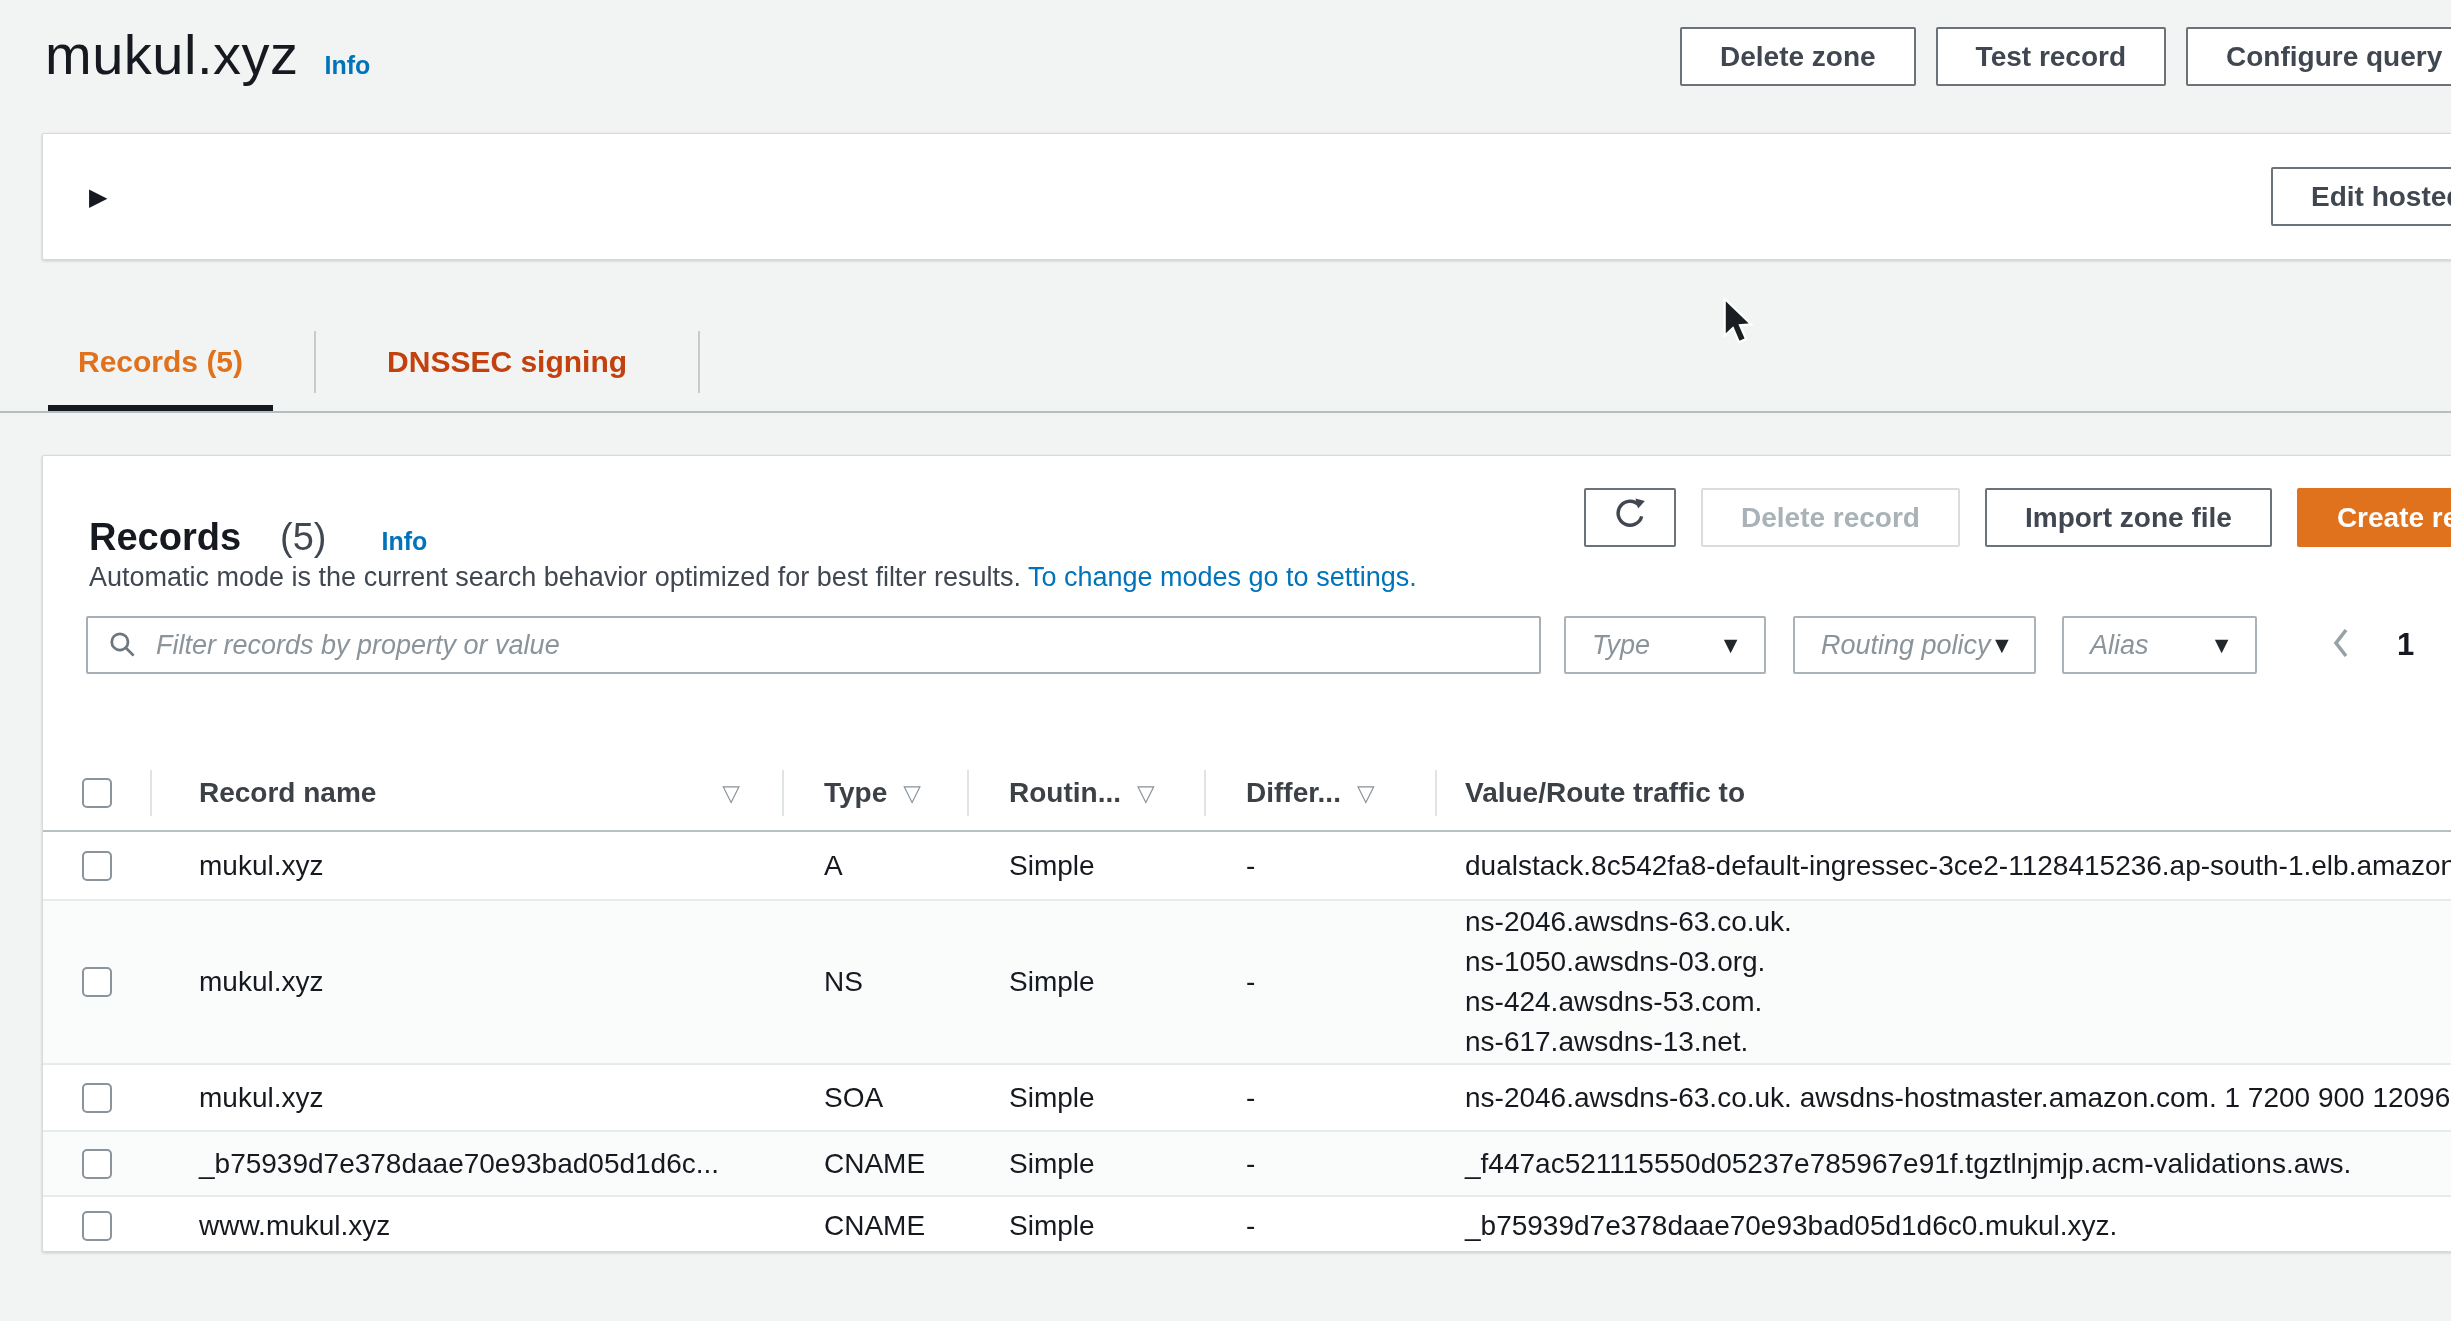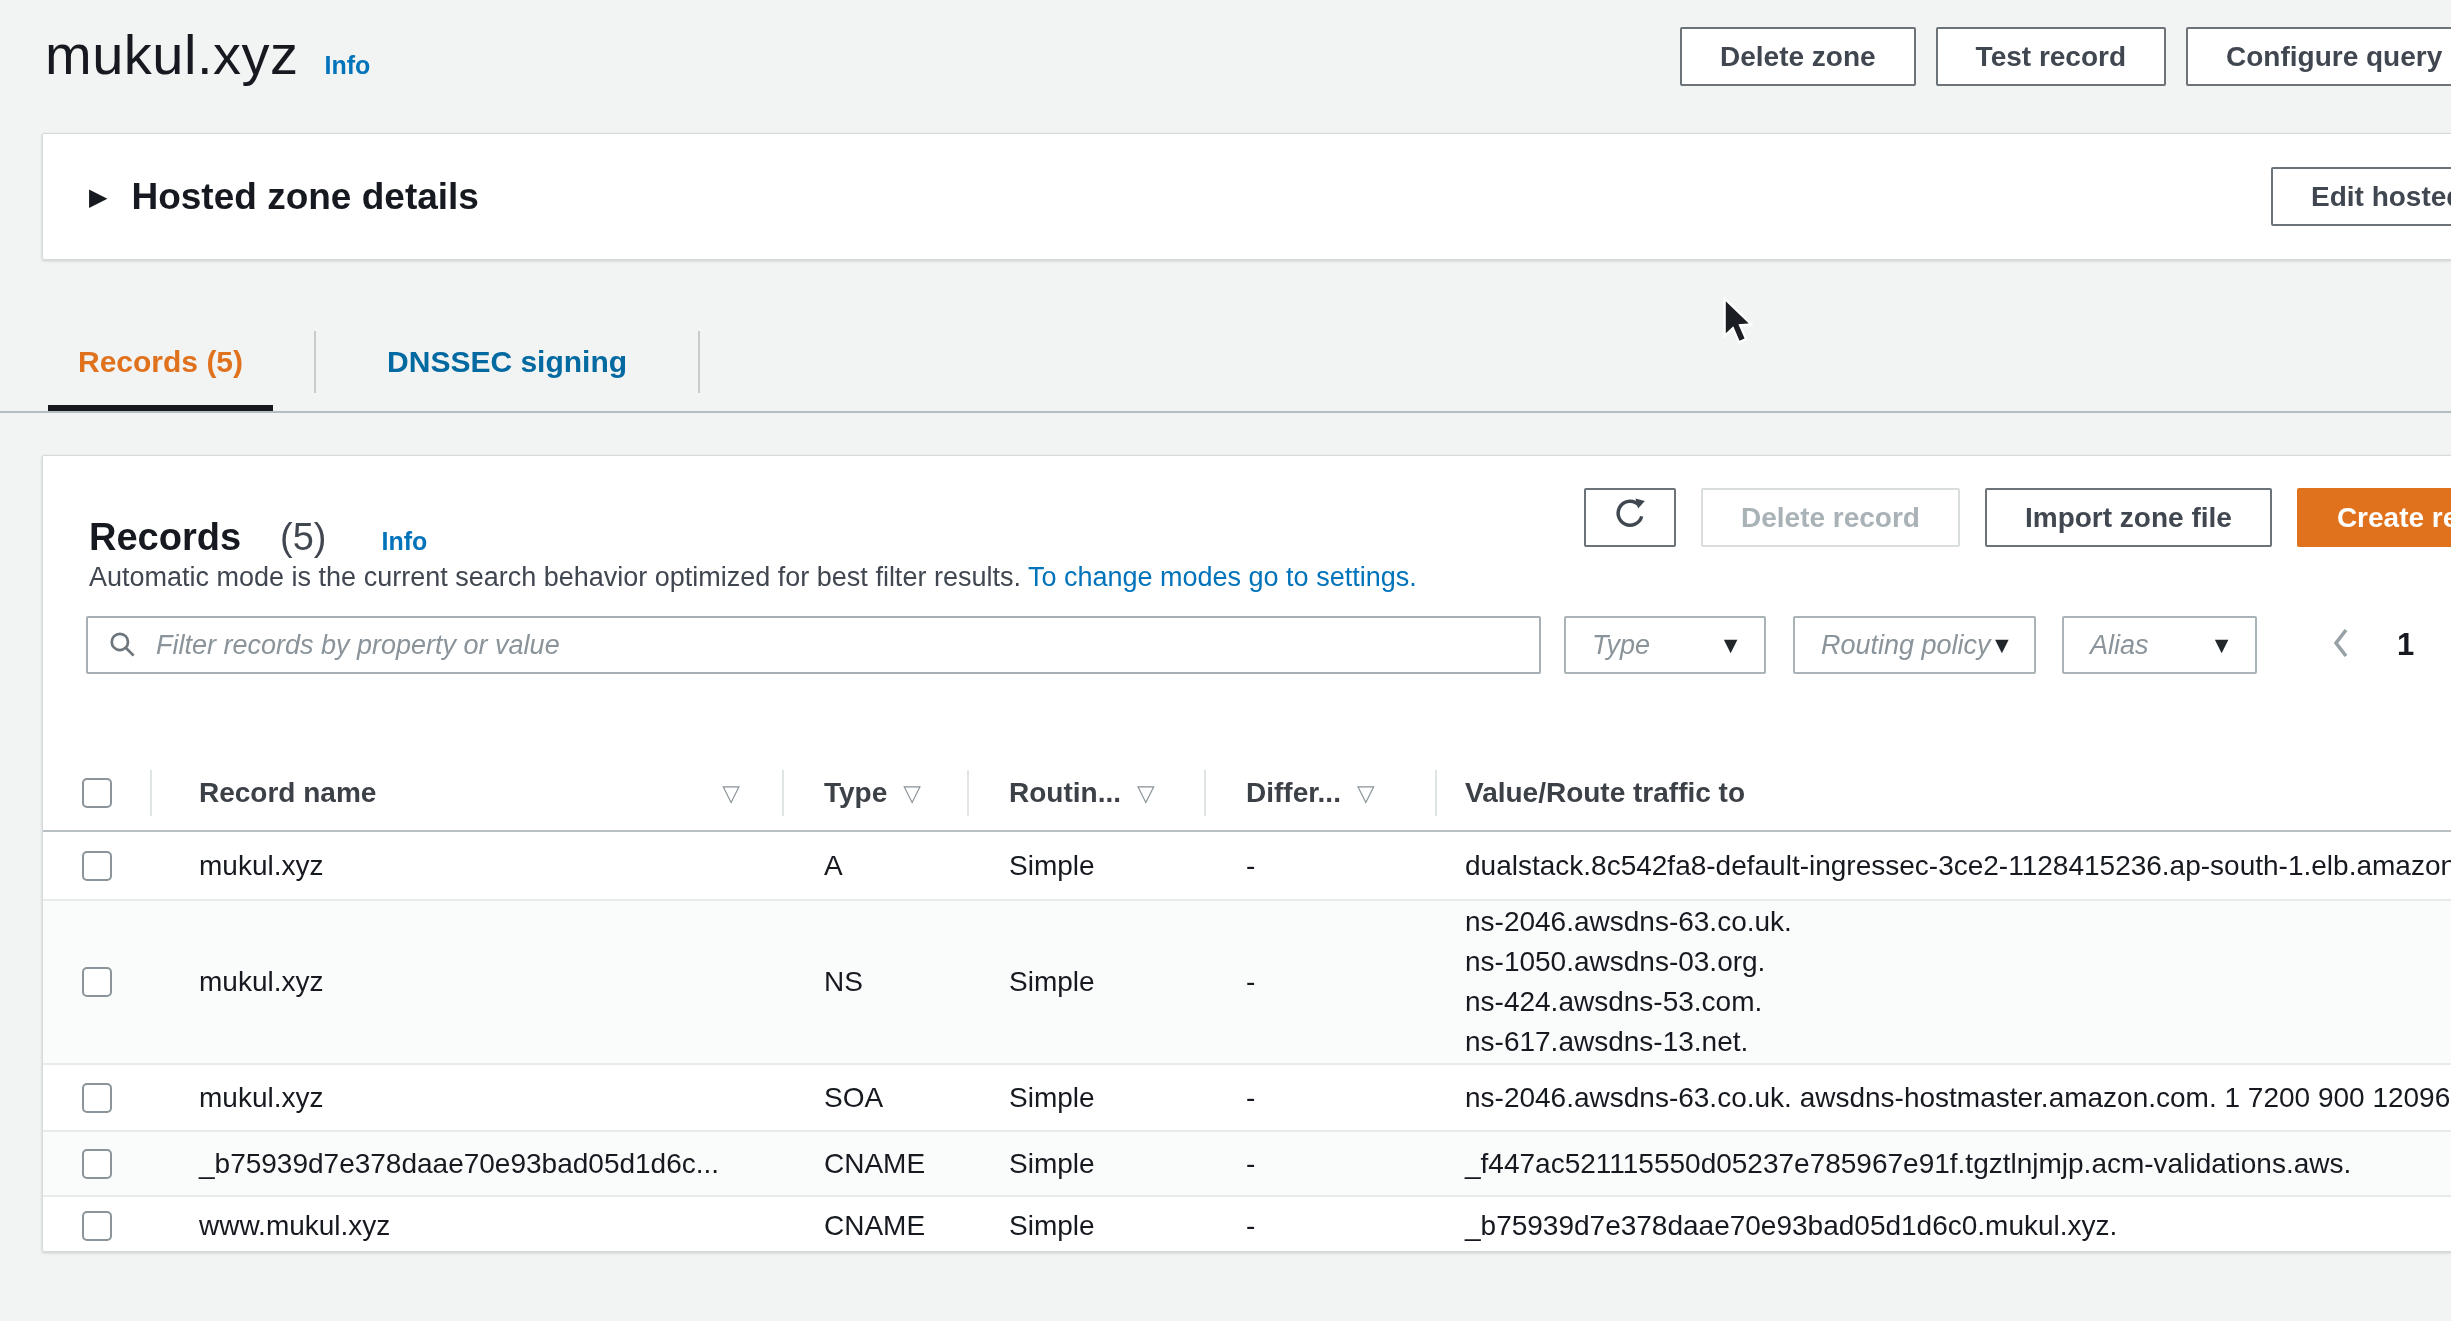--- a/index.html
+++ b/index.html
@@ -24,21 +24,21 @@
           box-shadow:0 1px 3px rgba(0,28,36,.18); }
   .hz-card { left:42px; top:133px; width:2460px; height:127px; display:flex; align-items:center; }
   .hz-left { display:flex; align-items:center; padding-left:46px; gap:24px; cursor:pointer; }
   .hz-caret { font-size:24px; color:#16191f; }
   .hz-title { font-size:37px; font-weight:700; color:#16191f; }
   .hz-edit { position:absolute; left:2228px; top:33px; }
 
   
   .tabs { position:absolute; left:48px; top:312px; height:100px; display:flex; align-items:stretch;gap:25px; }
   .tab { display:flex; align-items:center; height:100%; padding:0 30px; font-size:30px; font-weight:700;
-         color:#0369a1; cursor:pointer; position:relative; white-space:nowrap; }
+         color:#c2410c; cursor:pointer; position:relative; white-space:nowrap; }
   .tab.active { color:#e0711d; }
   .tab.active::after { content:""; position:absolute; left:0; right:0; bottom:0; height:7px; background:#15191e; }
   .tab-sep { width:2px; height:62px; background:#c6cbcd; align-self:center; margin:0 16px; }
   .tabs-divider { position:absolute; left:0; top:411px; width:2451px; height:2px; background:#b6bdc0; }
 
   
   .records-card { left:42px; top:455px; width:2460px; height:797px; overflow:hidden; }
   .rc-header { position:absolute; left:46px; top:60px; display:flex; align-items:baseline;gap:27px; }
   .rc-title { font-size:38px; font-weight:700; color:#16191f; }
   .rc-count { font-size:38px; font-weight:400; color:#414750; margin-left:12px; }
@@ -97,21 +97,20 @@
   </div>
   <div class="top-actions">
     <button class="btn">Delete zone</button>
     <button class="btn">Test record</button>
     <button class="btn">Configure query logging</button>
   </div>
 
   <section class="card hz-card">
     <div class="hz-left">
       <span class="hz-caret">▶</span>
-      <span class="hz-title">Hosted zone details</span>
     </div>
     <button class="btn hz-edit">Edit hosted zone</button>
   </section>
 
   <div class="tabs">
     <div class="tab active">Records (5)</div>
     <div class="tab-sep"></div>
     <div class="tab">DNSSEC signing</div>
     <div class="tab-sep"></div>
   </div>

